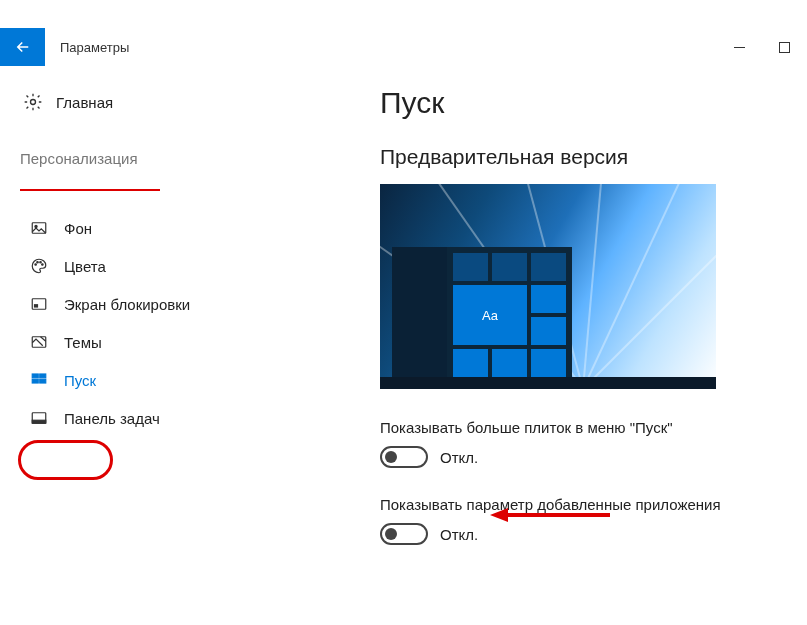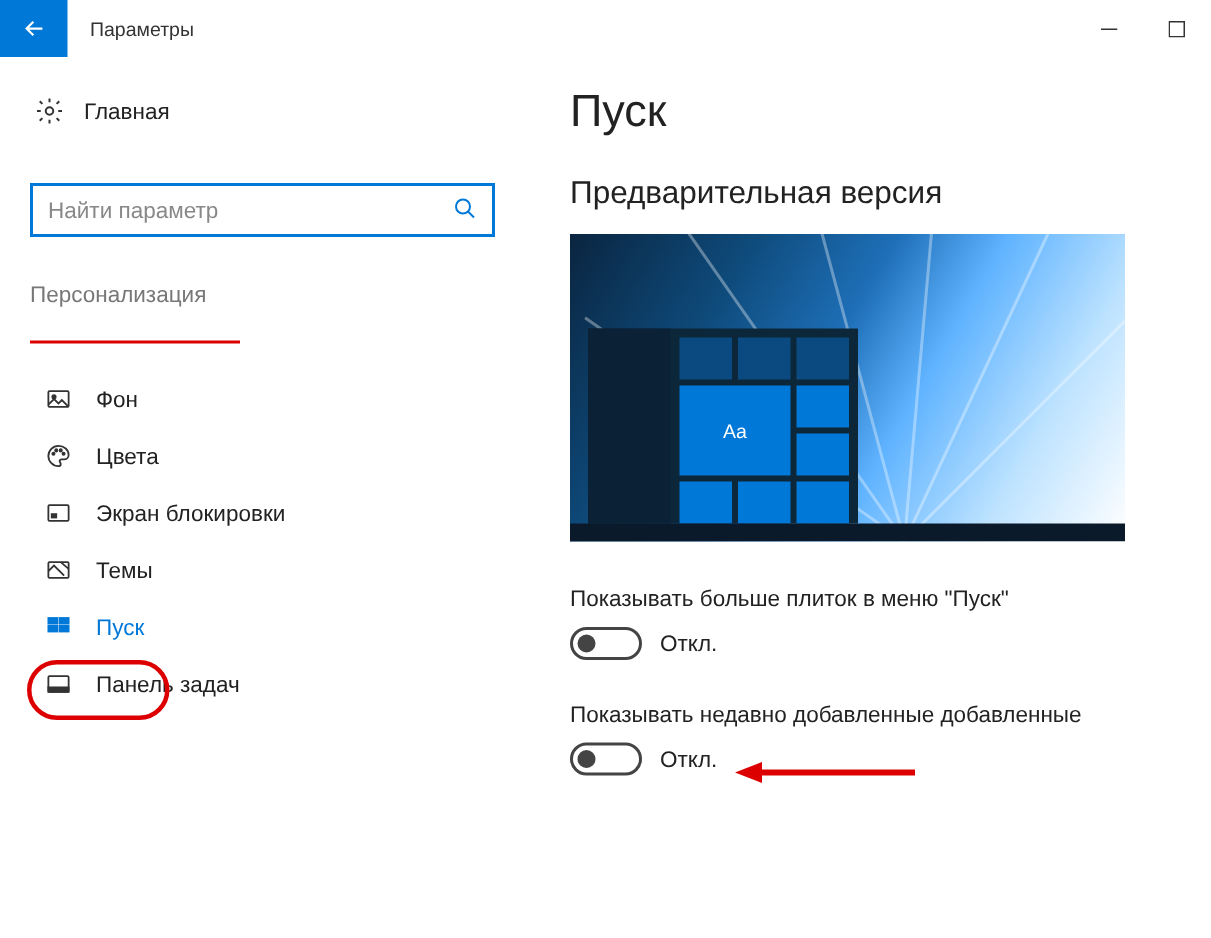--- a/index.html
+++ b/index.html
@@ -1,18 +1,18 @@
 <!DOCTYPE html>
 <html><head>
 <meta charset="utf-8">
 <style>
 * { margin: 0; padding: 0; box-sizing: border-box; font-family: 'Segoe UI', Tahoma, sans-serif; }
 body { width: 807px; height: 625px; background: #fff; overflow: hidden; position: relative; }
 
-.title-bar { height: 38px; display: flex; align-items: center; background: #fff; }
+.title-bar { height: 38px; display: flex; align-items: center; background: #fff; margin-top: 28px; }
 .back-btn { width: 45px; height: 38px; background: #0078d7; color: #fff; display: flex; align-items: center; justify-content: center; cursor: pointer; }
 .title-text { margin-left: 15px; font-size: 13px; color: #333; }
 .win-controls { margin-left: auto; display: flex; }
 .win-btn { width: 45px; height: 32px; display: flex; align-items: center; justify-content: center; color: #333; font-size: 11px; cursor: pointer; }
 
 .layout { display: flex; height: calc(100% - 38px); }
 .sidebar { width: 340px; padding: 20px 0 0 20px; }
 .content { flex: 1; padding: 20px 20px 0 40px; }
 
 .home-row { display: flex; align-items: center; margin-bottom: 32px; padding: 6px 0; cursor: pointer; }
@@ -31,21 +31,21 @@
 .nav-item .icon-wrap { width: 26px; display: flex; justify-content: center; align-items: center; }
 .nav-item .label { margin-left: 12px; font-size: 15px; color: #222; }
 .nav-item.active .label { color: #0078d7; }
 .nav-item.active svg { stroke: #0078d7; fill: #0078d7; }
 
 .red-circle { position: absolute; border: 3px solid #d00; border-radius: 22px; pointer-events: none; }
 
 h1.page-title { font-size: 30px; font-weight: 400; color: #222; margin-bottom: 25px; }
 h2.subtitle { font-size: 21px; font-weight: 400; color: #222; margin-bottom: 15px; }
 
-.preview-box { width: 370px; height: 205px; position: relative; background: linear-gradient(120deg,#0a2540 0%,#0e4a7a 25%,#1e6fb8 45%,#5fb3ff 60%,#bee3ff 80%,#fff 100%); margin-bottom: 30px; overflow: hidden; }
+.preview-box { width: 336px; height: 205px; position: relative; background: linear-gradient(120deg,#0a2540 0%,#0e4a7a 25%,#1e6fb8 45%,#5fb3ff 60%,#bee3ff 80%,#fff 100%); margin-bottom: 30px; overflow: hidden; }
 .rays { position:absolute; inset:0; }
 .ray { position:absolute; bottom:0; left:60%; width:2px; height:260px; background:rgba(255,255,255,0.35); transform-origin:bottom center; }
 .taskbar { position:absolute; bottom:0; left:0; right:0; height:12px; background:#0b1a2a; }
 .startmenu { position:absolute; bottom:12px; left:12px; width:180px; height:130px; display:flex; background:#0c263a; }
 .sm-left { width:55px; background:#0a2136; }
 .sm-right { flex:1; padding:6px; display:grid; grid-template-columns:repeat(3,1fr); grid-auto-rows:28px; gap:4px; }
 .tile { background:#0078d7; }
 .tile.big { grid-column:span 2; grid-row:span 2; display:flex; align-items:center; justify-content:center; color:#fff; font-size:13px; }
 .tile.dark { background:#0a4a80; }
 
@@ -91,29 +91,20 @@
     <div class="home-row">
       <span class="icon-wrap">
         <svg width="20" height="20" viewBox="0 0 24 24" fill="none" stroke="#333" stroke-width="1.6">
             <circle cx="12" cy="12" r="3"></circle>
             <path d="M12 2v3M12 19v3M4.2 4.2l2.1 2.1M17.7 17.7l2.1 2.1M2 12h3M19 12h3M4.2 19.8l2.1-2.1M17.7 6.3l2.1-2.1"></path>
           </svg>
       </span>
       <span class="label">Главная</span>
     </div>
 
-    <div class="search-box">
-      <input type="text" placeholder="Найти параметр" style="">
-      <span class="search-icon">
-        <svg width="16" height="16" viewBox="0 0 24 24" fill="none" stroke="#0078d7" stroke-width="2">
-            <circle cx="10" cy="10" r="7"></circle>
-            <line x1="21" y1="21" x2="15" y2="15"></line>
-          </svg>
-      </span>
-    </div>
 
     <div class="section-title">Персонализация</div>
     <div class="red-underline"></div>
 
     <div class="nav-item">
       <span class="icon-wrap">
         <svg width="18" height="18" viewBox="0 0 24 24" fill="none" stroke="#333" stroke-width="1.6">
             <rect x="3" y="5" width="18" height="14" rx="1"></rect>
             <circle cx="8" cy="10" r="1.5" fill="#333"></circle>
             <path d="M3 17l5-5 4 4 3-3 6 6"></path>
@@ -216,21 +207,21 @@
             <div class="knob"></div>
           </div>
         <span class="toggle-text">Откл.</span>
       </div>
     </div>
 
     <div class="setting-block">
     </div>
 
     <div class="setting-block">
-      <div class="setting-label">Показывать недавно добавленные добавленные</div>
+      <div class="setting-label">Показывать параметр добавленные приложения</div>
       <div class="toggle-row">
         <div class="toggle off">
             <div class="knob"></div>
           </div>
         <span class="toggle-text">Откл.</span>
       </div>
     </div>
 
   </div>
 </div>

